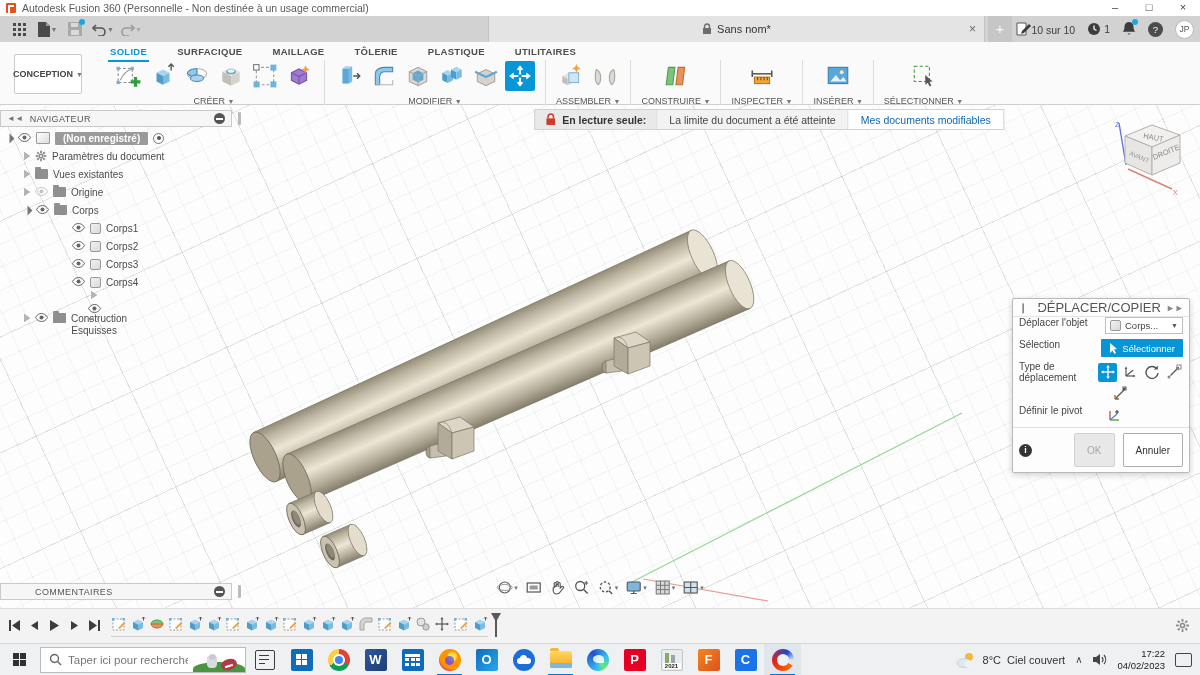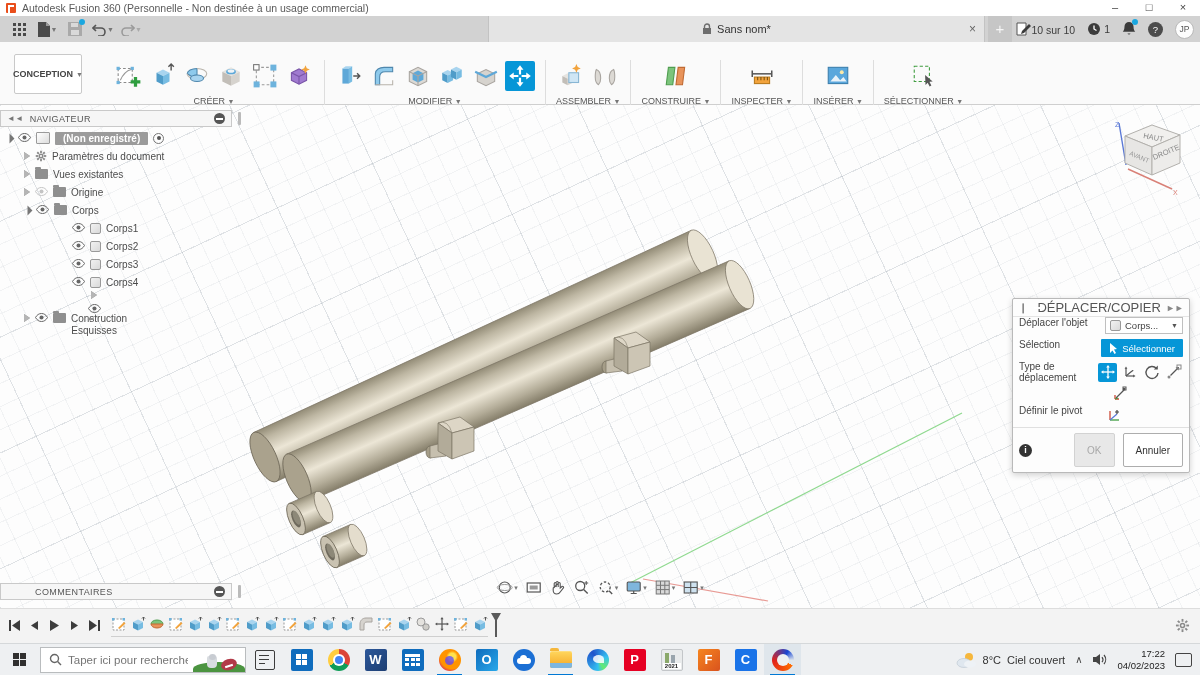--- a/index.html
+++ b/index.html
@@ -219,20 +219,28 @@
           <path d="M5.5 12.5a1.6 1.6 0 0 0 3 0z" fill="#3c3c3c"></path>
         </svg>
       <span style="position:absolute;right:-2px;top:-2px;width:6px;height:6px;border-radius:50%;background:#1aa7e0"></span>
     </span>
     <span class="circle-q">?</span>
     <span class="avatar">JP</span>
   </div>
 </div>
 
 <div class="ribbon">
+  <div class="ribbon-tabs" id="ribbon-tabs">
+      <span class="rtab active">SOLIDE</span>
+      <span class="rtab">SURFACIQUE</span>
+      <span class="rtab">MAILLAGE</span>
+      <span class="rtab">TÔLERIE</span>
+      <span class="rtab">PLASTIQUE</span>
+      <span class="rtab">UTILITAIRES</span>
+    </div>
   <div class="design-btn">
     <span>CONCEPTION</span>
       <span class="caret">▼</span>
   </div>
   <div class="ribbon-groups" id="ribbon-groups" style="top:18px">
       <div class="rgroup">
         <div class="icons">
           <div class="ricon">
             <svg viewBox="0 0 24 24">
               <rect x="2" y="5" width="13" height="13" fill="#fff" stroke="#8a8a8a" stroke-dasharray="2.5 2"></rect>
@@ -471,20 +479,31 @@
 
     <g transform="translate(330,447) rotate(-23.6)">
       <rect x="0" y="-17" width="30" height="34" fill="url(#cylg)" stroke="#7d7666" stroke-width=".7"></rect>
       <ellipse cx="30" cy="0" rx="7" ry="17" fill="#e4ddcd" stroke="#7d7666" stroke-width=".7"></ellipse>
       <ellipse cx="0" cy="0" rx="7" ry="17" fill="#c9c2b1" stroke="#6f6959" stroke-width=".8"></ellipse>
       <ellipse cx="0" cy="0" rx="3.6" ry="9" fill="#6e695c"></ellipse>
       <ellipse cx="1" cy="-1" rx="3" ry="7.5" fill="#8d8878"></ellipse>
     </g>
   </svg>
 
+  <div class="warnbar">
+    <span class="seg1">
+      <svg width="11" height="13" viewBox="0 0 10 12">
+          <rect x="1" y="5" width="8" height="6" fill="#cf3a30"></rect>
+          <path d="M2.5 5V3.5a2.5 2.5 0 0 1 5 0V5" stroke="#cf3a30" stroke-width="1.4" fill="none"></path>
+        </svg>
+      <span>En lecture seule:</span>
+    </span>
+    <span class="seg2">La limite du document a été atteinte</span>
+    <span class="seg3">Mes documents modifiables</span>
+  </div>
 
   <div class="panel-head" style="left:0;top:5px">
     <span style="color:#777;font-size:8px">◄◄</span>
     <span>NAVIGATEUR</span>
     <span class="minus-circle"></span>
   </div>
   <div class="grip" style="left:238px;top:7px"></div>
   <div class="tree" id="nav-tree">
       <div class="trow" style="padding-left: 6px;">
         <span class="tri-open"></span>

